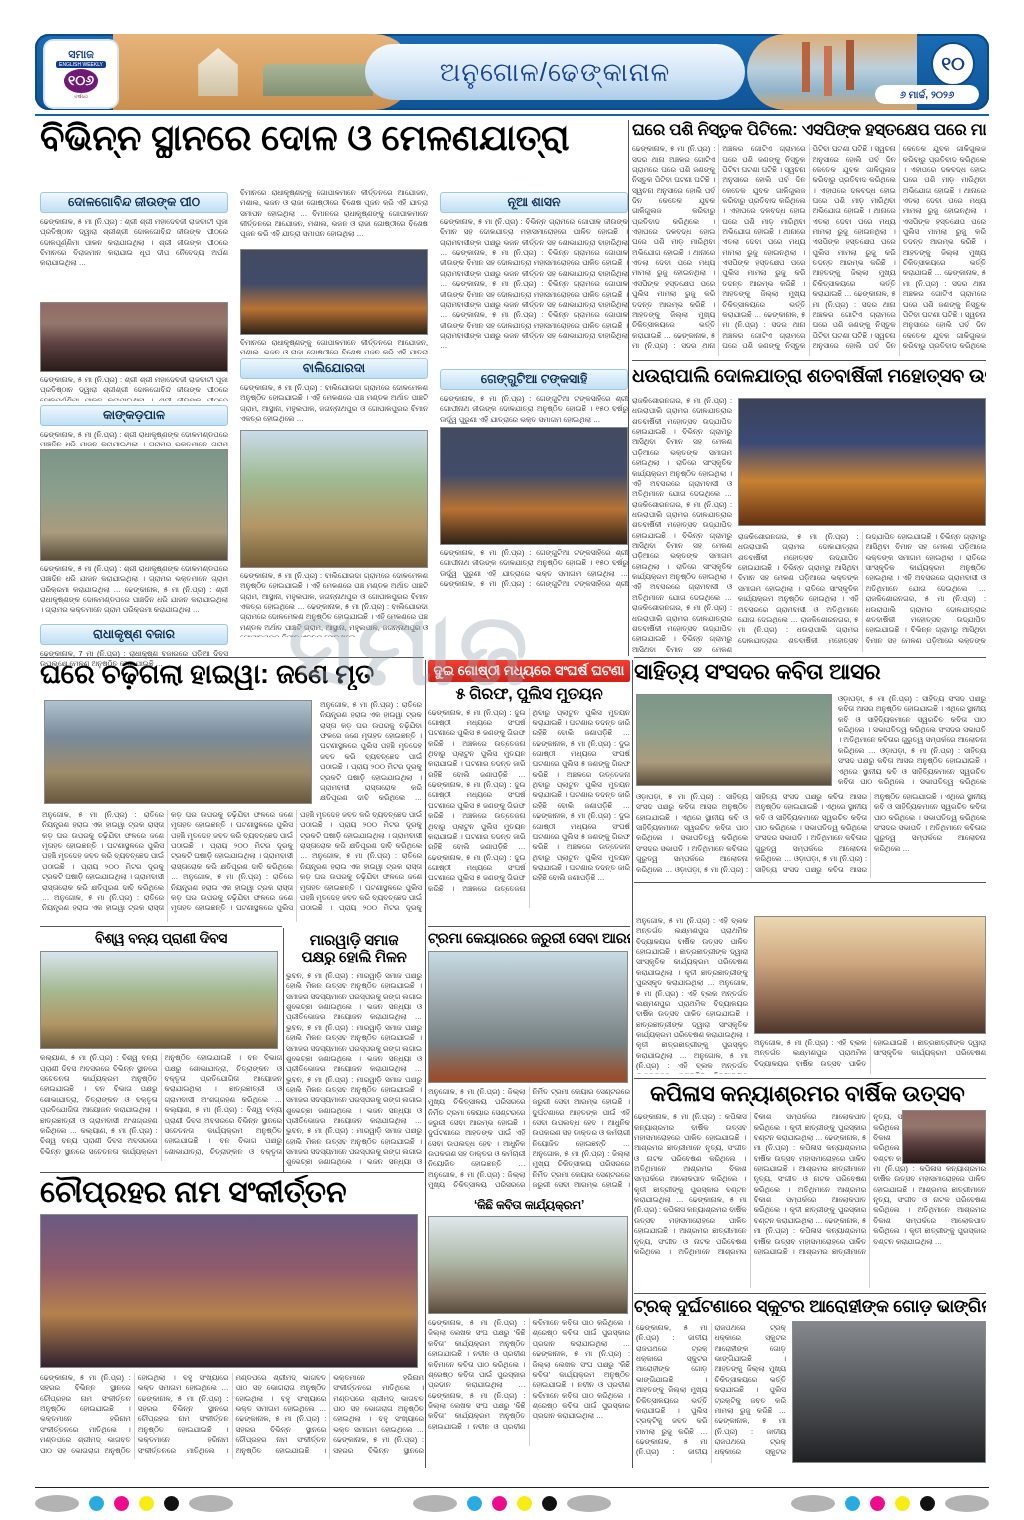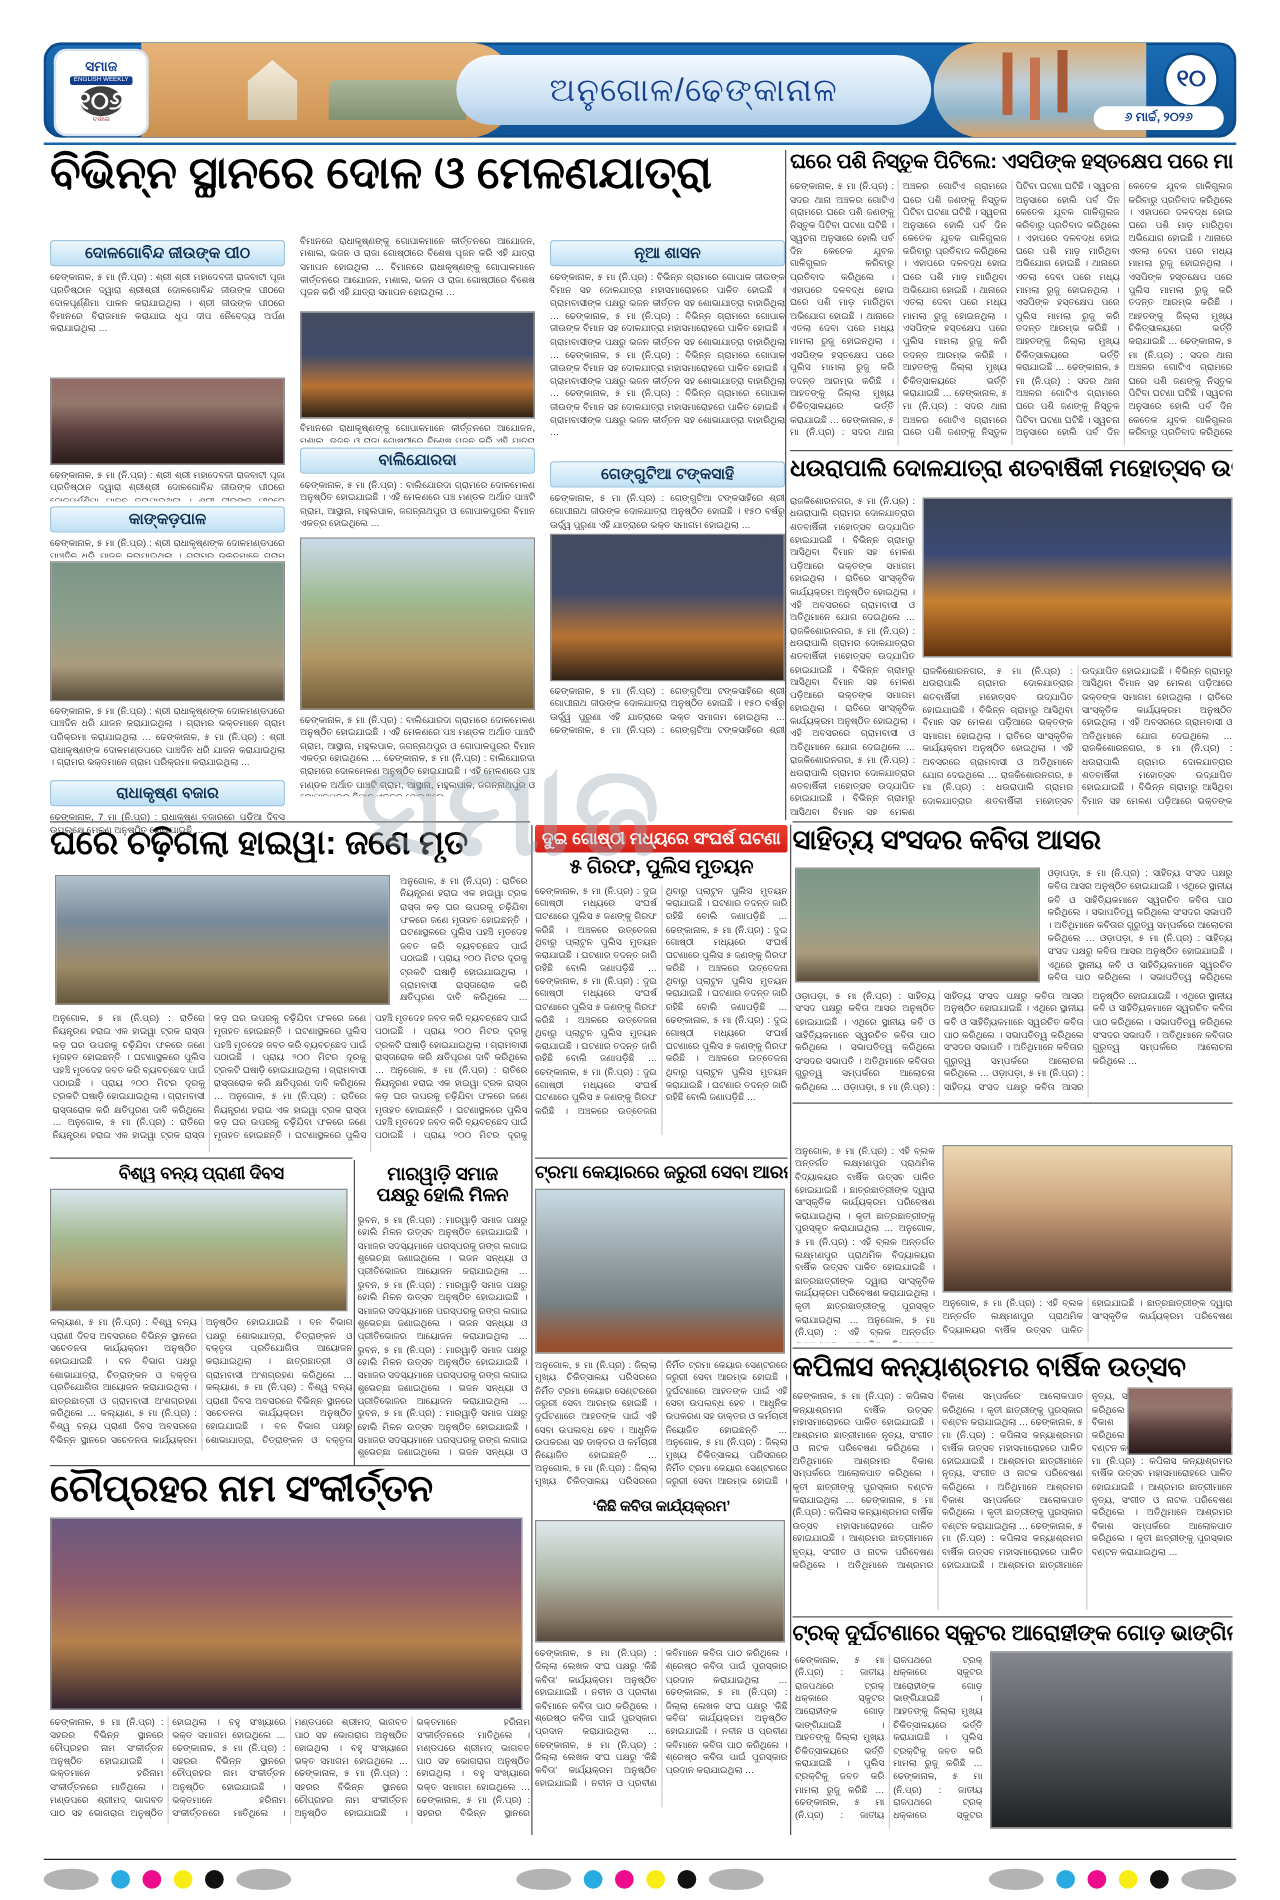--- a/index.html
+++ b/index.html
@@ -18,22 +18,22 @@
              background:linear-gradient(180deg,#f3f9ff 0%,#cfe3f4 60%,#aecbe6 100%);
              display:flex;align-items:center;justify-content:center;}
   .mh-title{font-size:26px;font-weight:400;color:#15418f;letter-spacing:1px;white-space:nowrap;}
   .mh-industry{position:absolute;left:712px;top:0;width:170px;height:76px;border-radius:40px 0 0 40px;
              background:linear-gradient(180deg,#dcae77 0%,#bcd0dd 45%,#8fb3c9 75%,#d9a264 100%);}
   .mh-industry:before{content:"";position:absolute;left:55px;top:8px;width:8px;height:50px;background:#b8643f;box-shadow:22px 4px 0 #c87452,44px -2px 0 #a85a38;}
   .mh-logo{position:absolute;left:8px;top:5px;width:72px;height:66px;background:#fff;border-radius:10px;
            border:2px solid #d6e4f2;display:flex;flex-direction:column;align-items:center;justify-content:center;gap:1px;}
   .mh-brand{font-size:11px;font-weight:800;color:#123d8c;line-height:1;}
   .mh-brand-sub{font-size:5px;color:#1a4a9e;background:#123d8c;color:#fff;padding:1px 3px;border-radius:2px;line-height:1;}
-  .mh-years{width:34px;height:24px;border-radius:50%;background:#404040;color:#fff;font-weight:800;font-size:20px;
-            display:flex;align-items:center;justify-content:center;line-height:1;}
+  .mh-years{width:34px;height:24px;border-radius:50%;background:#701a75;color:#fff;font-weight:800;font-size:14px;
+            display:flex;align-items:center;justify-content:center;line-height:1;font-family:Liberation Mono, monospace;}
   .mh-tiny{font-size:5px;color:#8a1b1b;line-height:1;}
   .mh-pagecircle{position:absolute;right:14px;top:8px;width:40px;height:40px;border-radius:50%;background:#fff;
             border:2px solid #0d4a86;display:flex;align-items:center;justify-content:center;font-size:19px;font-weight:800;color:#123d8c;}
   .mh-datepill{position:absolute;right:10px;bottom:6px;min-width:88px;height:19px;border-radius:10px;background:#fff;
             display:flex;align-items:center;justify-content:center;font-size:10px;font-weight:700;color:#123d8c;padding:0 8px;}
   .mh-rule{position:absolute;left:35px;top:114px;width:954px;height:0;border-top:2px solid #1464ac;}
   
   .art{position:absolute;box-sizing:border-box;}
   .hl{font-weight:800;color:#000;line-height:1.1;letter-spacing:-.3px;white-space:nowrap;overflow:hidden;}
   .hl-c{text-align:center;}
@@ -205,21 +205,21 @@
 
   <div id="artJ" class="art">
     <div class="hairline" style="left:0;top:-2px;width:352px;height:1px;"></div>
     <div class="body" style="position:absolute;left:2px;top:32px;width:112px;height:158px;">ଅନୁଗୋଳ, ୫ ମା (ନି.ପ୍ର) : ଏହି ବ୍ଲକ ଅନ୍ତର୍ଗତ ଲକ୍ଷ୍ମଣପୁର ପ୍ରାଥମିକ ବିଦ୍ୟାଳୟର ବାର୍ଷିକ ଉତ୍ସବ ପାଳିତ ହୋଇଯାଇଛି । ଛାତ୍ରଛାତ୍ରୀଙ୍କ ଦ୍ୱାରା ସାଂସ୍କୃତିକ କାର୍ଯ୍ୟକ୍ରମ ପରିବେଷଣ କରାଯାଇଥିଲା । କୃତୀ ଛାତ୍ରଛାତ୍ରୀଙ୍କୁ ପୁରସ୍କୃତ କରାଯାଇଥିଲା … ଅନୁଗୋଳ, ୫ ମା (ନି.ପ୍ର) : ଏହି ବ୍ଲକ ଅନ୍ତର୍ଗତ ଲକ୍ଷ୍ମଣପୁର ପ୍ରାଥମିକ ବିଦ୍ୟାଳୟର ବାର୍ଷିକ ଉତ୍ସବ ପାଳିତ ହୋଇଯାଇଛି । ଛାତ୍ରଛାତ୍ରୀଙ୍କ ଦ୍ୱାରା ସାଂସ୍କୃତିକ କାର୍ଯ୍ୟକ୍ରମ ପରିବେଷଣ କରାଯାଇଥିଲା । କୃତୀ ଛାତ୍ରଛାତ୍ରୀଙ୍କୁ ପୁରସ୍କୃତ କରାଯାଇଥିଲା … ଅନୁଗୋଳ, ୫ ମା (ନି.ପ୍ର) : ଏହି ବ୍ଲକ ଅନ୍ତର୍ଗତ ଲକ୍ଷ୍ମଣପୁର ପ୍ରାଥମିକ ବିଦ୍ୟାଳୟର ବାର୍ଷିକ ଉତ୍ସବ ପାଳିତ ହୋଇଯାଇଛି । ଛାତ୍ରଛାତ୍ରୀଙ୍କ ଦ୍ୱାରା ସାଂସ୍କୃତିକ କାର୍ଯ୍ୟକ୍ରମ ପରିବେଷଣ କରାଯାଇଥିଲା । କୃତୀ ଛାତ୍ରଛାତ୍ରୀଙ୍କୁ ପୁରସ୍କୃତ କରାଯାଇଥିଲା …</div>
     <div class="photo ph-school" style="position:absolute;left:120px;top:32px;width:232px;height:118px;"></div>
     <div class="body cols-2" style="position:absolute;left:120px;top:154px;width:232px;height:36px;">ଅନୁଗୋଳ, ୫ ମା (ନି.ପ୍ର) : ଏହି ବ୍ଲକ ଅନ୍ତର୍ଗତ ଲକ୍ଷ୍ମଣପୁର ପ୍ରାଥମିକ ବିଦ୍ୟାଳୟର ବାର୍ଷିକ ଉତ୍ସବ ପାଳିତ ହୋଇଯାଇଛି । ଛାତ୍ରଛାତ୍ରୀଙ୍କ ଦ୍ୱାରା ସାଂସ୍କୃତିକ କାର୍ଯ୍ୟକ୍ରମ ପରିବେଷଣ କରାଯାଇଥିଲା । କୃତୀ ଛାତ୍ରଛାତ୍ରୀଙ୍କୁ ପୁରସ୍କୃତ କରାଯାଇଥିଲା …</div>
   </div>
 
   <div id="artK" class="art">
     <div class="hairline" style="left:0;top:-2px;width:352px;height:1px;"></div>
-    <div class="hl" style="font-size:22px;margin-top:2px;">କପିଳାସ କନ୍ୟାଶ୍ରମର ବାର୍ଷିକ ଉତ୍ସବ</div>
+    <div class="hl" style="font-size:22px;margin-top:2px;padding-left:16px;">କପିଳାସ କନ୍ୟାଶ୍ରମର ବାର୍ଷିକ ଉତ୍ସବ</div>
     <div class="photo ph-indoor" style="position:absolute;right:0;top:30px;width:84px;height:54px;"></div>
     <div class="body cols-3" style="height:176px;margin-top:6px;">ଢେଙ୍କାନାଳ, ୫ ମା (ନି.ପ୍ର) : କପିଳାସ କନ୍ୟାଶ୍ରମର ବାର୍ଷିକ ଉତ୍ସବ ମହାସମାରୋହରେ ପାଳିତ ହୋଇଯାଇଛି । ଆଶ୍ରମର ଛାତ୍ରୀମାନେ ନୃତ୍ୟ, ସଂଗୀତ ଓ ନାଟକ ପରିବେଷଣ କରିଥିଲେ । ଅତିଥିମାନେ ଆଶ୍ରମର ବିକାଶ ସମ୍ପର୍କରେ ଆଲୋକପାତ କରିଥିଲେ । କୃତୀ ଛାତ୍ରୀଙ୍କୁ ପୁରସ୍କାର ବଣ୍ଟନ କରାଯାଇଥିଲା … ଢେଙ୍କାନାଳ, ୫ ମା (ନି.ପ୍ର) : କପିଳାସ କନ୍ୟାଶ୍ରମର ବାର୍ଷିକ ଉତ୍ସବ ମହାସମାରୋହରେ ପାଳିତ ହୋଇଯାଇଛି । ଆଶ୍ରମର ଛାତ୍ରୀମାନେ ନୃତ୍ୟ, ସଂଗୀତ ଓ ନାଟକ ପରିବେଷଣ କରିଥିଲେ । ଅତିଥିମାନେ ଆଶ୍ରମର ବିକାଶ ସମ୍ପର୍କରେ ଆଲୋକପାତ କରିଥିଲେ । କୃତୀ ଛାତ୍ରୀଙ୍କୁ ପୁରସ୍କାର ବଣ୍ଟନ କରାଯାଇଥିଲା … ଢେଙ୍କାନାଳ, ୫ ମା (ନି.ପ୍ର) : କପିଳାସ କନ୍ୟାଶ୍ରମର ବାର୍ଷିକ ଉତ୍ସବ ମହାସମାରୋହରେ ପାଳିତ ହୋଇଯାଇଛି । ଆଶ୍ରମର ଛାତ୍ରୀମାନେ ନୃତ୍ୟ, ସଂଗୀତ ଓ ନାଟକ ପରିବେଷଣ କରିଥିଲେ । ଅତିଥିମାନେ ଆଶ୍ରମର ବିକାଶ ସମ୍ପର୍କରେ ଆଲୋକପାତ କରିଥିଲେ । କୃତୀ ଛାତ୍ରୀଙ୍କୁ ପୁରସ୍କାର ବଣ୍ଟନ କରାଯାଇଥିଲା … ଢେଙ୍କାନାଳ, ୫ ମା (ନି.ପ୍ର) : କପିଳାସ କନ୍ୟାଶ୍ରମର ବାର୍ଷିକ ଉତ୍ସବ ମହାସମାରୋହରେ ପାଳିତ ହୋଇଯାଇଛି । ଆଶ୍ରମର ଛାତ୍ରୀମାନେ ନୃତ୍ୟ, ସଂଗୀତ ଓ ନାଟକ ପରିବେଷଣ କରିଥିଲେ । ଅତିଥିମାନେ ଆଶ୍ରମର ବିକାଶ ସମ୍ପର୍କରେ ଆଲୋକପାତ କରିଥିଲେ । କୃତୀ ଛାତ୍ରୀଙ୍କୁ ପୁରସ୍କାର ବଣ୍ଟନ କରାଯାଇଥିଲା … ଢେଙ୍କାନାଳ, ୫ ମା (ନି.ପ୍ର) : କପିଳାସ କନ୍ୟାଶ୍ରମର ବାର୍ଷିକ ଉତ୍ସବ ମହାସମାରୋହରେ ପାଳିତ ହୋଇଯାଇଛି । ଆଶ୍ରମର ଛାତ୍ରୀମାନେ ନୃତ୍ୟ, ସଂଗୀତ ଓ ନାଟକ ପରିବେଷଣ କରିଥିଲେ । ଅତିଥିମାନେ ଆଶ୍ରମର ବିକାଶ ସମ୍ପର୍କରେ ଆଲୋକପାତ କରିଥିଲେ । କୃତୀ ଛାତ୍ରୀଙ୍କୁ ପୁରସ୍କାର ବଣ୍ଟନ କରାଯାଇଥିଲା …</div>
   </div>
 
   <div id="artL" class="art">
     <div class="hairline" style="left:0;top:-2px;width:352px;height:1px;"></div>
     <div class="hl" style="font-size:17.5px;margin-top:2px;">ଟ୍ରକ୍ ଦୁର୍ଘଟଣାରେ ସ୍କୁଟର ଆରୋହୀଙ୍କ ଗୋଡ଼ ଭାଙ୍ଗିଲା</div>
     <div class="body cols-2" style="position:absolute;left:2px;top:28px;width:150px;height:140px;">ଢେଙ୍କାନାଳ, ୫ ମା (ନି.ପ୍ର) : ଜାତୀୟ ରାଜପଥରେ ଟ୍ରକ୍ ଧକ୍କାରେ ସ୍କୁଟର ଆରୋହୀଙ୍କ ଗୋଡ଼ ଭାଙ୍ଗିଯାଇଛି । ଆହତଙ୍କୁ ଜିଲ୍ଲା ମୁଖ୍ୟ ଚିକିତ୍ସାଳୟରେ ଭର୍ତ୍ତି କରାଯାଇଛି । ପୁଲିସ ଟ୍ରକ୍‌ଟିକୁ ଜବତ କରି ମାମଲା ରୁଜୁ କରିଛି … ଢେଙ୍କାନାଳ, ୫ ମା (ନି.ପ୍ର) : ଜାତୀୟ ରାଜପଥରେ ଟ୍ରକ୍ ଧକ୍କାରେ ସ୍କୁଟର ଆରୋହୀଙ୍କ ଗୋଡ଼ ଭାଙ୍ଗିଯାଇଛି । ଆହତଙ୍କୁ ଜିଲ୍ଲା ମୁଖ୍ୟ ଚିକିତ୍ସାଳୟରେ ଭର୍ତ୍ତି କରାଯାଇଛି । ପୁଲିସ ଟ୍ରକ୍‌ଟିକୁ ଜବତ କରି ମାମଲା ରୁଜୁ କରିଛି … ଢେଙ୍କାନାଳ, ୫ ମା (ନି.ପ୍ର) : ଜାତୀୟ ରାଜପଥରେ ଟ୍ରକ୍ ଧକ୍କାରେ ସ୍କୁଟର ଆରୋହୀଙ୍କ ଗୋଡ଼ ଭାଙ୍ଗିଯାଇଛି । ଆହତଙ୍କୁ ଜିଲ୍ଲା ମୁଖ୍ୟ ଚିକିତ୍ସାଳୟରେ ଭର୍ତ୍ତି କରାଯାଇଛି । ପୁଲିସ ଟ୍ରକ୍‌ଟିକୁ ଜବତ କରି ମାମଲା ରୁଜୁ କରିଛି …</div>
     <div class="photo ph-road" style="position:absolute;left:158px;top:26px;width:194px;height:142px;"></div>
   </div>

